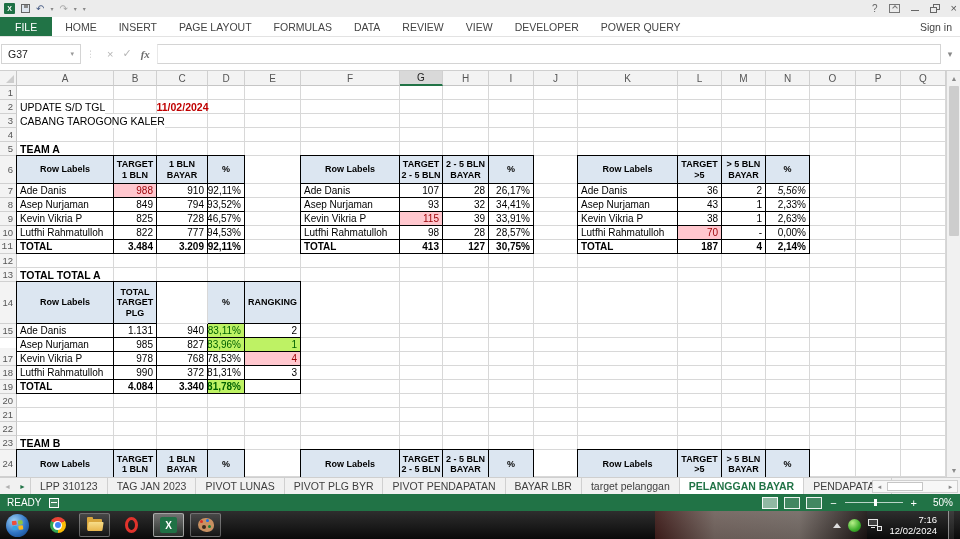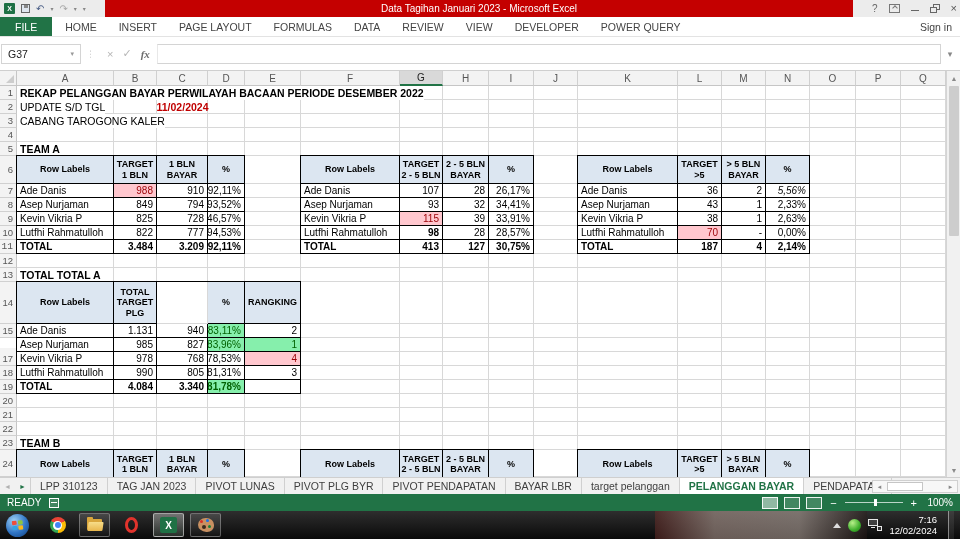--- a/index.html
+++ b/index.html
@@ -54,21 +54,21 @@
   .vline{width:1px}
   .hline{height:1px}
   .free{position:absolute;font-size:10.5px;color:#000;white-space:nowrap;display:flex;align-items:center;padding-left:3px;background:#fff;z-index:2}
   .free.b{font-weight:bold}
   .xtable{position:absolute;z-index:3;box-shadow:-1px 0 0 #000,0 -1px 0 #000,-1px -1px 0 #000}
   .xcell{position:absolute;border-right:1px solid #000;border-bottom:1px solid #000;background:#fff;font-size:10px;color:#000;display:flex;align-items:center;padding:0 3px;overflow:hidden}
   .xcell.hd{background:#DCE6F1;font-weight:bold;font-size:9px;justify-content:center;text-align:center;line-height:1.12;padding:0 1px}
   .xcell.right{justify-content:flex-end}
   .xcell.b{font-weight:bold}
   .xcell.bad{background:#FFC7CE;color:#9C0006}
-  .xcell.good{background:#86efac;color:#006100}
+  .xcell.good{background:#bef264;color:#006100}
 
   
   .vscroll{position:absolute;right:0;top:0;width:14px;height:406px;background:#F1F1F1;border-left:1px solid #D4D4D4}
   .vs-up,.vs-dn{position:absolute;left:0;width:14px;height:14px;display:flex;align-items:center;justify-content:center;color:#8a8a8a;font-size:7px;background:#F1F1F1}
   .vs-up{top:0}.vs-dn{bottom:0}
   .vs-thumb{position:absolute;left:2px;top:15px;width:10px;height:150px;background:#CDCDCD;border-radius:1px}
 
   
   .sheetbar{height:17px;background:#F1F1F1;border-top:1px solid #CFCFCF;display:flex;align-items:stretch;font-size:10.5px;color:#3f3f3f;position:relative}
   .snav{width:15px;display:flex;align-items:center;justify-content:center;font-size:7px}
@@ -139,21 +139,20 @@
       <span class="xlchip">X</span>
       <span class="floppy">
           <i></i>
         </span>
       <span class="uarrow">↶</span>
         <span class="mini-dd">▾</span>
       <span class="uarrow" style="color:#a9a9a9">↷</span>
         <span class="mini-dd">▾</span>
       <span class="mini-dd">▾</span>
     </div>
-    <div class="title-red">Data Tagihan Januari 2023 - Microsoft Excel</div>
     <div class="winbtns">
       <span class="q">?</span>
       <span class="ribopt">
           <i></i>
         </span>
       <span class="minim"></span>
       <span class="restore">
           <b></b>
           <u></u>
         </span>
@@ -270,21 +269,20 @@
         <div class="hline" style="top: 266px; left: 17px; right: 0px;"></div>
         <div class="hline" style="top: 280px; left: 17px; right: 0px;"></div>
         <div class="hline" style="top: 294px; left: 17px; right: 0px;"></div>
         <div class="hline" style="top: 308px; left: 17px; right: 0px;"></div>
         <div class="hline" style="top: 322px; left: 17px; right: 0px;"></div>
         <div class="hline" style="top: 336px; left: 17px; right: 0px;"></div>
         <div class="hline" style="top: 350px; left: 17px; right: 0px;"></div>
         <div class="hline" style="top: 364px; left: 17px; right: 0px;"></div>
         <div class="hline" style="top: 378px; left: 17px; right: 0px;"></div>
         <div class="hline" style="top: 405px; left: 17px; right: 0px;"></div>
-        <div class="free b" style="left: 17px; top: 15px; height: 14px;">REKAP PELANGGAN BAYAR PERWILAYAH BACAAN PERIODE DESEMBER 2022</div>
         <div class="free" style="left: 17px; top: 29px; height: 14px;">UPDATE S/D TGL</div>
         <div class="free b" style="left: 157px; top: 29px; height: 14px; color: rgb(192, 0, 0); width: 51px; justify-content: center; background: transparent; padding-left: 0px;">11/02/2024</div>
         <div class="free" style="left: 17px; top: 43px; height: 14px;">CABANG TAROGONG KALER</div>
         <div class="free b" style="left: 17px; top: 71px; height: 14px;">TEAM A</div>
         <div class="free b" style="left: 17px; top: 197px; height: 14px;">TOTAL TOTAL A</div>
         <div class="free b" style="left: 17px; top: 365px; height: 14px;">TEAM B</div>
         <div class="xtable" style="left: 17px; top: 85px; width: 228px; height: 98px;">
           <div class="xcell hd" style="left: 0px; top: 0px; width: 97px; height: 28px;">Row Labels</div>
           <div class="xcell hd" style="left: 97px; top: 0px; width: 43px; height: 28px;">TARGET 1 BLN</div>
           <div class="xcell hd" style="left: 140px; top: 0px; width: 51px; height: 28px;">1 BLN BAYAR</div>
@@ -321,21 +319,21 @@
           <div class="xcell right" style="left: 188px; top: 28px; width: 45px; height: 14px;">26,17%</div>
           <div class="xcell" style="left: 0px; top: 42px; width: 99px; height: 14px;">Asep Nurjaman</div>
           <div class="xcell right" style="left: 99px; top: 42px; width: 43px; height: 14px;">93</div>
           <div class="xcell right" style="left: 142px; top: 42px; width: 46px; height: 14px;">32</div>
           <div class="xcell right" style="left: 188px; top: 42px; width: 45px; height: 14px;">34,41%</div>
           <div class="xcell" style="left: 0px; top: 56px; width: 99px; height: 14px;">Kevin Vikria P</div>
           <div class="xcell right bad" style="left: 99px; top: 56px; width: 43px; height: 14px;">115</div>
           <div class="xcell right" style="left: 142px; top: 56px; width: 46px; height: 14px;">39</div>
           <div class="xcell right" style="left: 188px; top: 56px; width: 45px; height: 14px;">33,91%</div>
           <div class="xcell" style="left: 0px; top: 70px; width: 99px; height: 14px;">Lutfhi Rahmatulloh</div>
-          <div class="xcell right" style="left: 99px; top: 70px; width: 43px; height: 14px; font-weight: bold;">98</div>
+          <div class="xcell right" style="left: 99px; top: 70px; width: 43px; height: 14px;">98</div>
           <div class="xcell right" style="left: 142px; top: 70px; width: 46px; height: 14px;">28</div>
           <div class="xcell right" style="left: 188px; top: 70px; width: 45px; height: 14px;">28,57%</div>
           <div class="xcell b" style="left: 0px; top: 84px; width: 99px; height: 14px;">TOTAL</div>
           <div class="xcell right b" style="left: 99px; top: 84px; width: 43px; height: 14px;">413</div>
           <div class="xcell right b" style="left: 142px; top: 84px; width: 46px; height: 14px;">127</div>
           <div class="xcell right b" style="left: 188px; top: 84px; width: 45px; height: 14px;">30,75%</div>
         </div>
         <div class="xtable" style="left: 578px; top: 85px; width: 232px; height: 98px;">
           <div class="xcell hd" style="left: 0px; top: 0px; width: 100px; height: 28px;">Row Labels</div>
           <div class="xcell hd" style="left: 100px; top: 0px; width: 44px; height: 28px;">TARGET &gt;5</div>
@@ -377,21 +375,21 @@
           <div class="xcell right" style="left: 140px; top: 56px; width: 51px; height: 14px;">827</div>
           <div class="xcell right good" style="left: 191px; top: 56px; width: 37px; height: 14px;">83,96%</div>
           <div class="xcell right good" style="left: 228px; top: 56px; width: 56px; height: 14px;">1</div>
           <div class="xcell" style="left: 0px; top: 70px; width: 97px; height: 14px;">Kevin Vikria P</div>
           <div class="xcell right" style="left: 97px; top: 70px; width: 43px; height: 14px;">978</div>
           <div class="xcell right" style="left: 140px; top: 70px; width: 51px; height: 14px;">768</div>
           <div class="xcell right" style="left: 191px; top: 70px; width: 37px; height: 14px;">78,53%</div>
           <div class="xcell right bad" style="left: 228px; top: 70px; width: 56px; height: 14px;">4</div>
           <div class="xcell" style="left: 0px; top: 84px; width: 97px; height: 14px;">Lutfhi Rahmatulloh</div>
           <div class="xcell right" style="left: 97px; top: 84px; width: 43px; height: 14px;">990</div>
-          <div class="xcell right" style="left: 140px; top: 84px; width: 51px; height: 14px;">805</div>
+          <div class="xcell right" style="left: 140px; top: 84px; width: 51px; height: 14px;">372</div>
           <div class="xcell right" style="left: 191px; top: 84px; width: 37px; height: 14px;">81,31%</div>
           <div class="xcell right" style="left: 228px; top: 84px; width: 56px; height: 14px;">3</div>
           <div class="xcell b" style="left: 0px; top: 98px; width: 97px; height: 14px;">TOTAL</div>
           <div class="xcell right b" style="left: 97px; top: 98px; width: 43px; height: 14px;">4.084</div>
           <div class="xcell right b" style="left: 140px; top: 98px; width: 51px; height: 14px;">3.340</div>
           <div class="xcell right b good" style="left: 191px; top: 98px; width: 37px; height: 14px;">81,78%</div>
           <div class="xcell right b" style="left: 228px; top: 98px; width: 56px; height: 14px;"></div>
         </div>
         <div class="xtable" style="left: 17px; top: 379px; width: 228px; height: 27px; overflow: hidden;">
           <div class="xcell hd" style="left: 0px; top: 0px; width: 97px; height: 29px;">Row Labels</div>
@@ -453,21 +451,21 @@
       </span>
     <div class="sb-right">
       <span class="vicon on"></span>
       <span class="vicon"></span>
       <span class="vicon"></span>
       <span class="zminus">−</span>
       <span class="ztrack">
           <span class="zthumb"></span>
         </span>
       <span class="zplus">+</span>
-      <span class="zlabel">100%</span>
+      <span class="zlabel">50%</span>
     </div>
   </div>
 
   <div class="taskbar">
     <div class="tb-photo"></div>
     <div class="orb">
       <svg width="13" height="13" viewBox="0 0 14 14">
         <rect x="1" y="2" width="5" height="4.5" rx="1" fill="#EF4D3B" transform="rotate(-8 3.5 4)"></rect>
         <rect x="7.5" y="1.5" width="5" height="4.5" rx="1" fill="#8CC63F" transform="rotate(-8 10 3.5)"></rect>
         <rect x="1.5" y="7.5" width="5" height="4.5" rx="1" fill="#30A3E3" transform="rotate(-8 4 9.5)"></rect>

